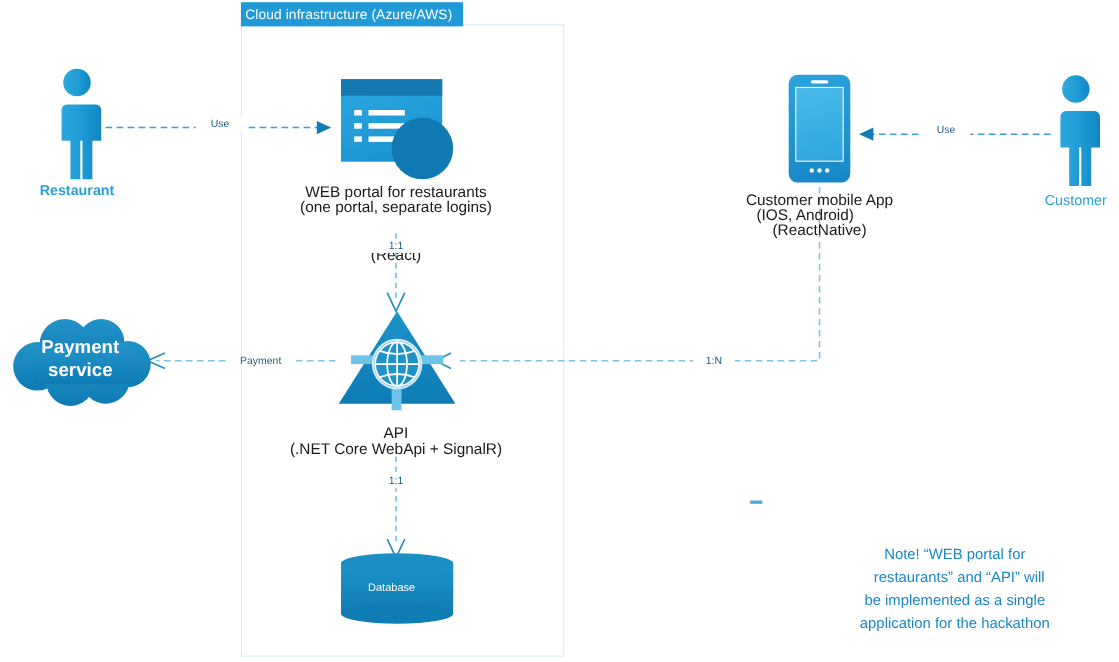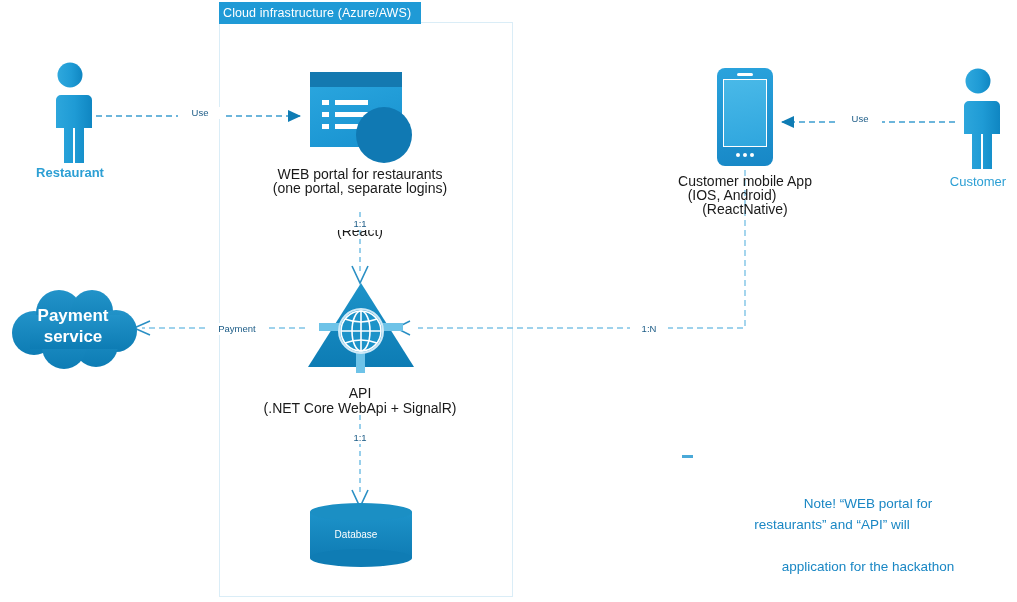--- a/index.html
+++ b/index.html
@@ -310,16 +310,17 @@
   <div class="txt edge-label" style="left:178px; top:107px; width:44px;">Use</div>
   <div class="txt edge-label" style="left:838px; top:113px; width:44px;">Use</div>
   <div class="txt edge-label" style="left:338px; top:218px; width:44px;">1:1</div>
   <div class="txt edge-label" style="left:338px; top:432px; width:44px;">1:1</div>
   <div class="txt edge-label" style="left:208px; top:323px; width:58px;">Payment</div>
   <div class="txt edge-label" style="left:630px; top:323px; width:38px;">1:N</div>
 
   <div class="tiny-dash"></div>
 
   <div class="txt note-text" style="left:752px; top:494px; width:232px;">Note! “WEB portal for</div>
-  <div class="txt note-text" style="left:716px; top:515px; width:232px;">restaurants” and “API” will</div>
+  <div class="txt note-text" style="left:756px; top:515px; width:232px;">restaurants” and “API” will</div>
+  <div class="txt note-text" style="left:752px; top:536px; width:232px;">be implemented as a single</div>
   <div class="txt note-text" style="left:752px; top:557px; width:232px;">application for the hackathon</div>
 
 </div>
 
 </body></html>

